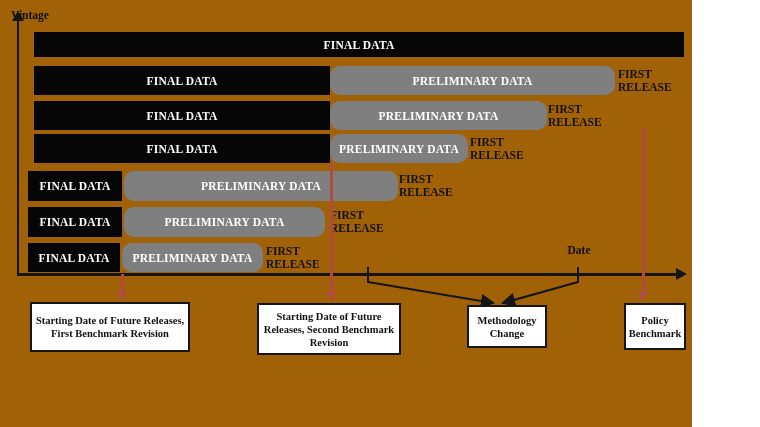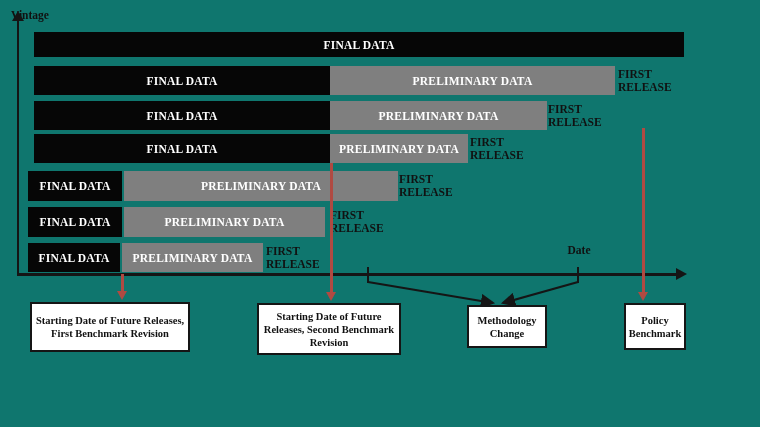--- a/index.html
+++ b/index.html
@@ -1,35 +1,35 @@
 <!DOCTYPE html>
 <html><head>
 <meta charset="utf-8">
 <style>
   html,body{margin:0;padding:0;background:#fff;}
-  .canvas{position:relative;width:760px;height:427px;background:#0f766e;
+  .canvas{position:relative;width:692px;height:427px;background:#a16207;
           font-family:"Liberation Serif",serif;overflow:hidden;color:#111;}
 
   
   .y-axis{position:absolute;left:17px;top:20px;width:2px;height:256px;background:#151515;}
   .y-arrowhead{position:absolute;left:12px;top:11px;width:0;height:0;
                border-left:6px solid transparent;border-right:6px solid transparent;
                border-bottom:10px solid #151515;}
   .x-axis{position:absolute;left:17px;top:273px;width:661px;height:3px;background:#151515;}
   .x-arrowhead{position:absolute;left:676px;top:268px;width:0;height:0;
                border-top:6px solid transparent;border-bottom:6px solid transparent;
                border-left:11px solid #151515;}
   .tick{position:absolute;top:267px;width:2px;height:16px;background:#151515;}
   .axis-label{position:absolute;font-weight:bold;font-size:11.5px;white-space:nowrap;}
 
   
   .seg{position:absolute;display:flex;align-items:center;justify-content:center;
        font-weight:bold;font-size:11.5px;letter-spacing:.2px;color:#fff;white-space:nowrap;}
   .seg.black{background:#060606;}
-  .seg.gray{background:#7f7f7f;}
+  .seg.gray{background:#7f7f7f;border-radius:10px;}
   .fr{position:absolute;display:flex;align-items:center;justify-content:center;
       font-weight:bold;font-size:11.5px;line-height:13px;color:#111;}
 
   
   .red-line{position:absolute;width:3px;background:#b04a42;z-index:5;}
   .red-head{position:absolute;width:0;height:0;z-index:5;
             border-left:5px solid transparent;border-right:5px solid transparent;
             border-top:9px solid #b04a42;}
 
   

